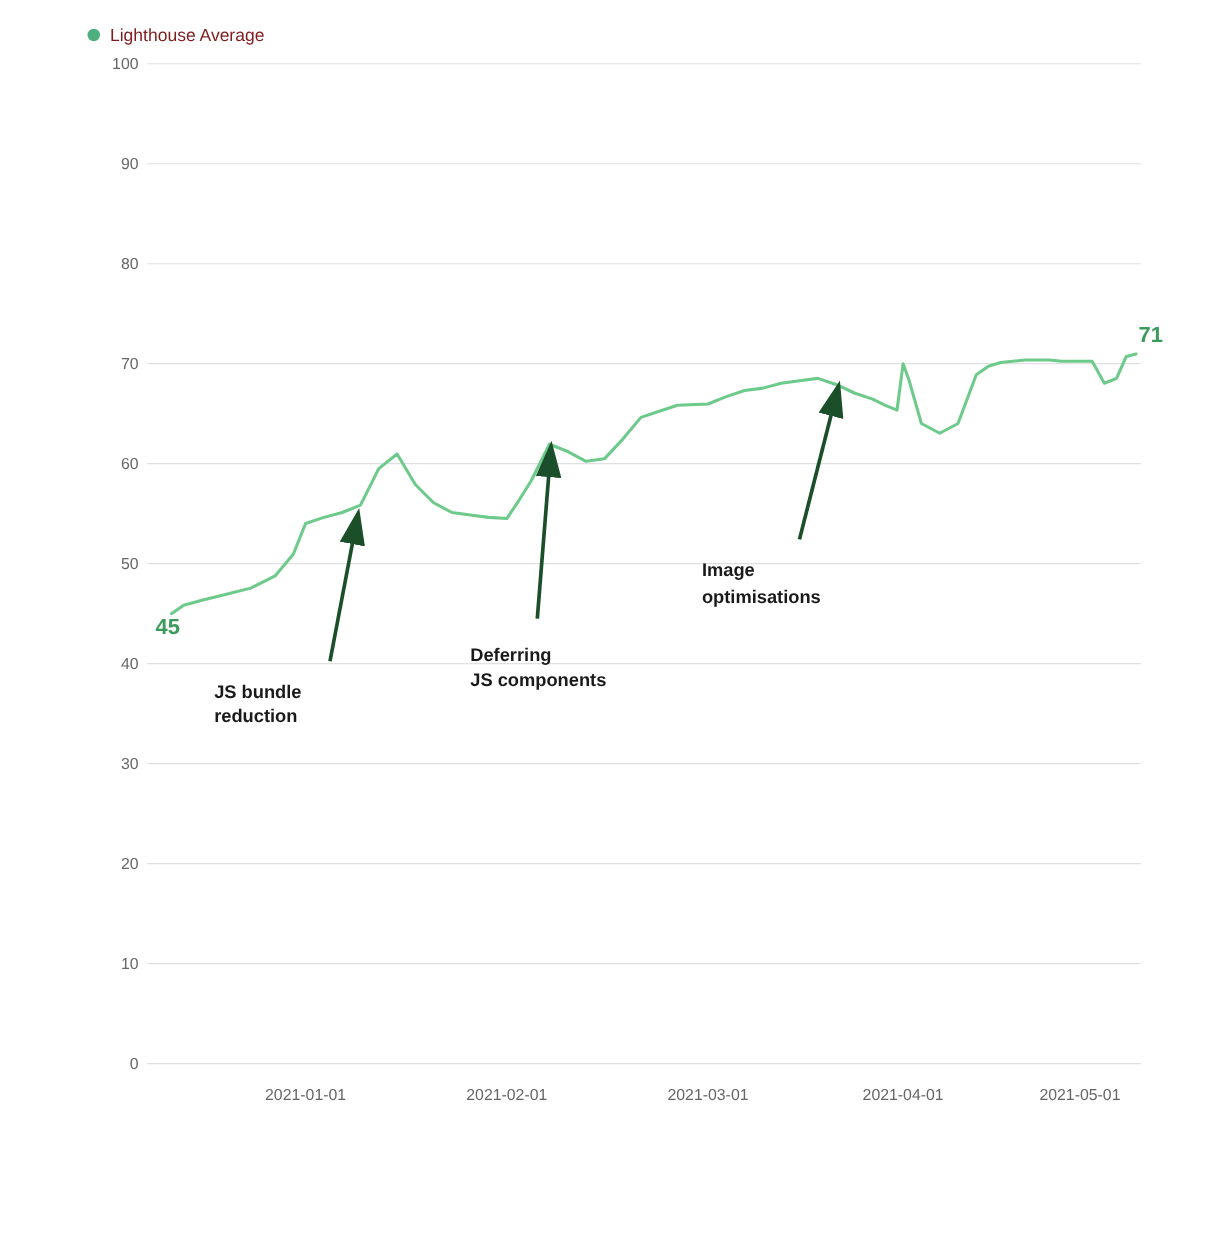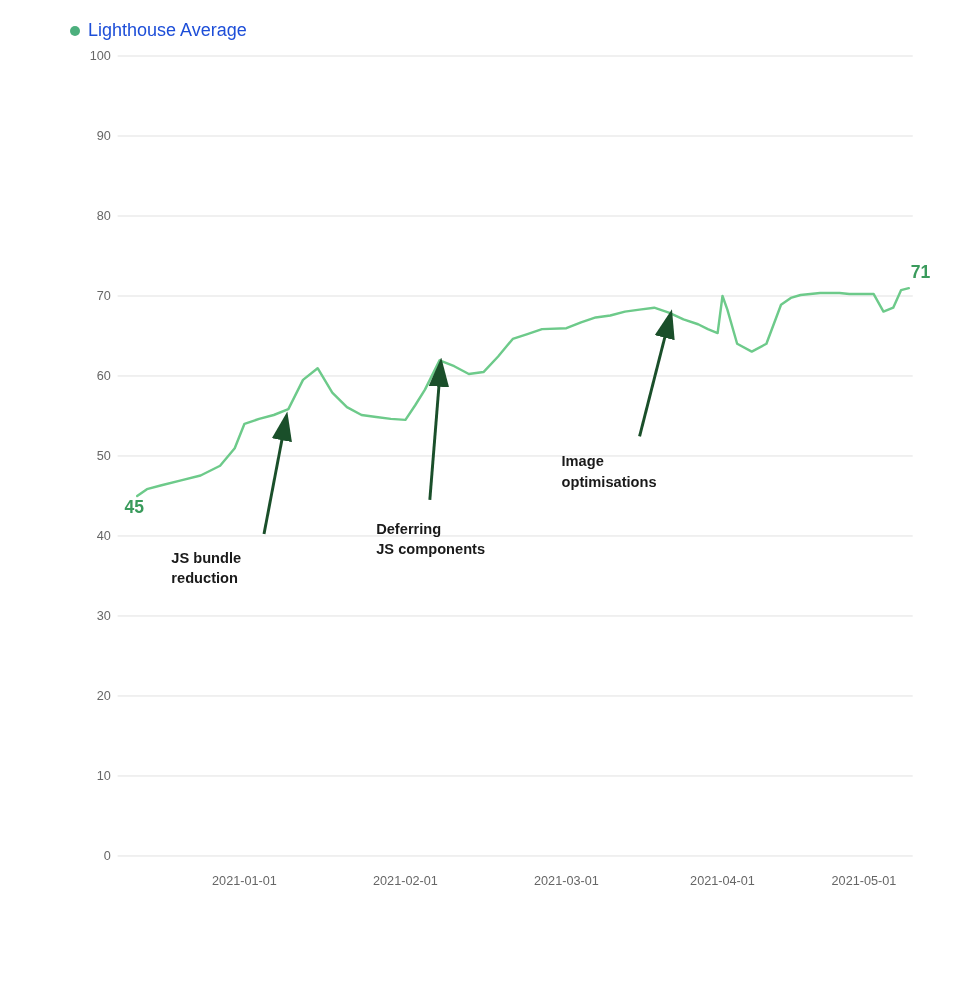--- a/index.html
+++ b/index.html
@@ -24,22 +24,22 @@
       padding-left: 10px;
     }
     .legend-dot {
       width: 10px;
       height: 10px;
       border-radius: 50%;
       background: #4caf7d;
       flex-shrink: 0;
     }
     .legend-label {
-      font-size: 18px;
-      color: #1d4ed8;
+      font-size: 14px;
+      color: #7f1d1d;
     }
     .chart-area {
       position: relative;
       width: 100%;
       height: calc(100% - 45px);
     }
     svg.chart-svg {
       width: 100%;
       height: 100%;
       overflow: visible;

